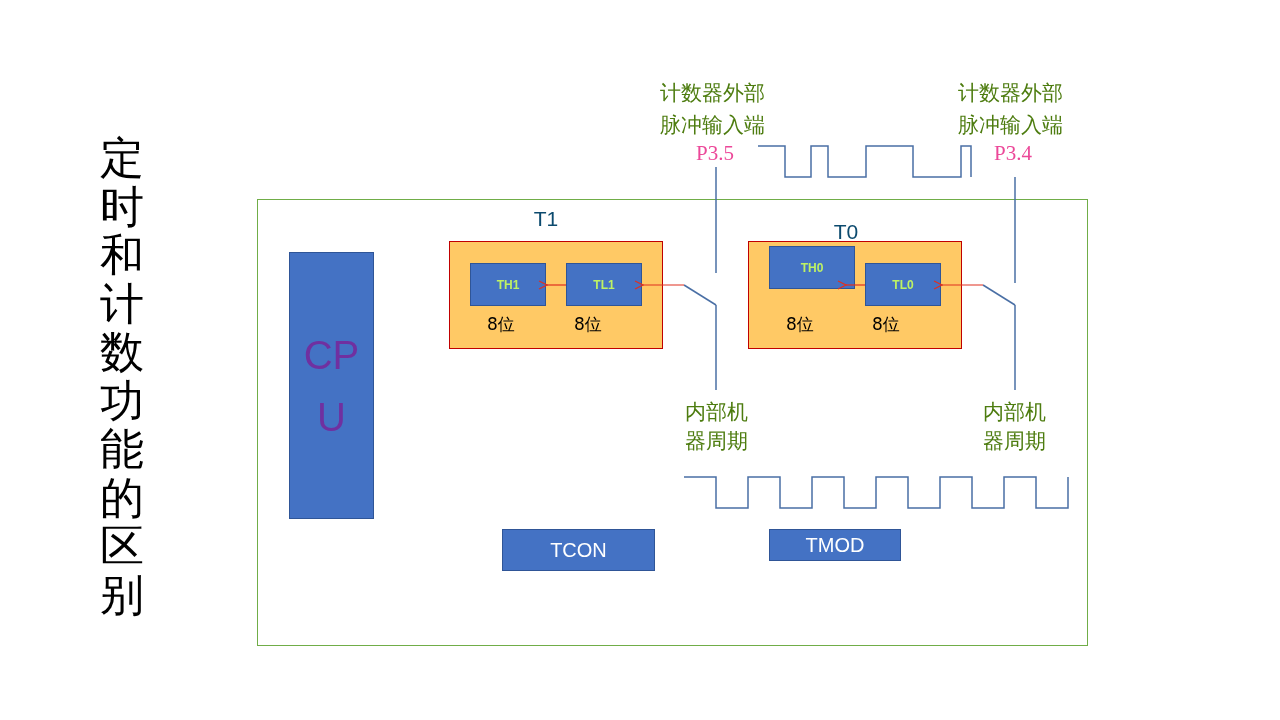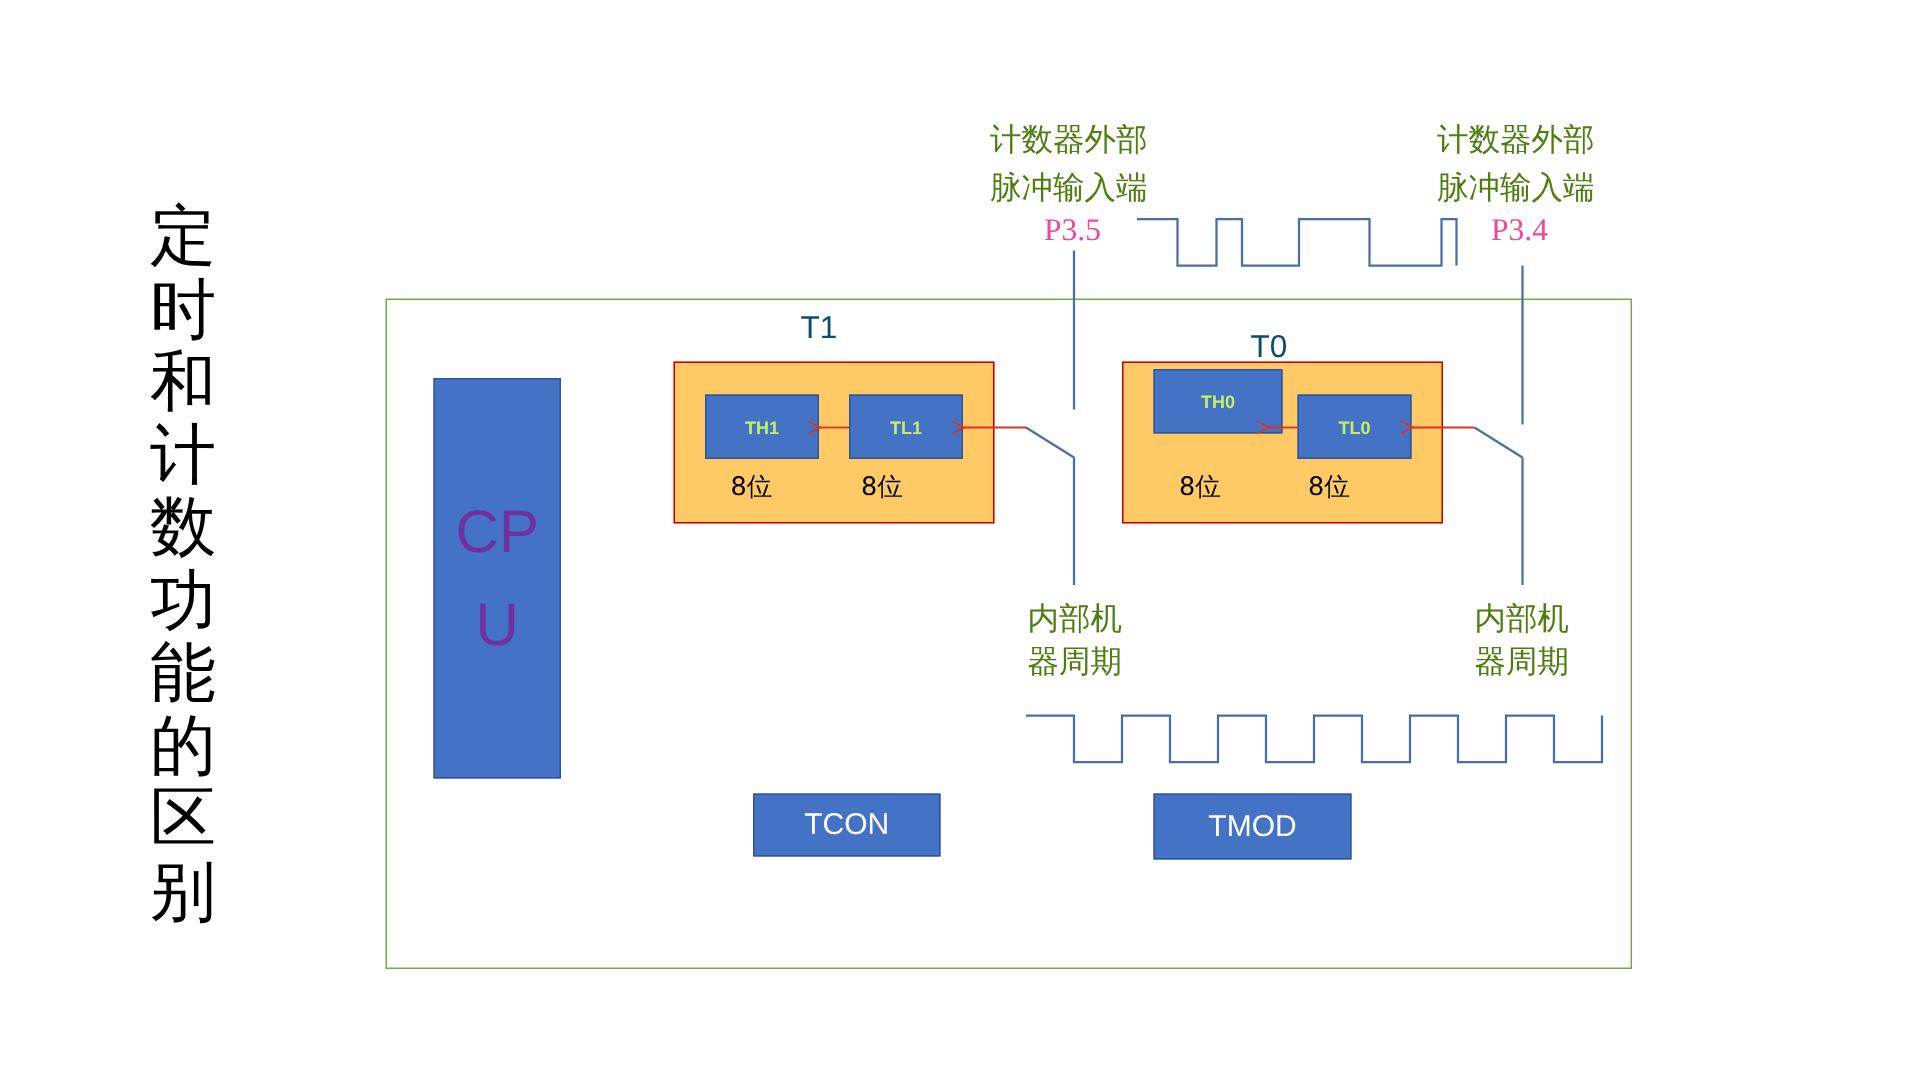--- a/index.html
+++ b/index.html
@@ -54,22 +54,22 @@
 
 <div class="abs cn" style="left:958px; top:77px;">计数器外部</div>
 <div class="abs cn" style="left:958px; top:109px;">脉冲输入端</div>
 <div class="abs pin" style="left:994px; top:141px;">P3.4</div>
 
 <div class="abs cn" style="left:685px; top:396px;">内部机</div>
 <div class="abs cn" style="left:685px; top:425px;">器周期</div>
 <div class="abs cn" style="left:983px; top:396px;">内部机</div>
 <div class="abs cn" style="left:983px; top:425px;">器周期</div>
 
-<div class="abs ctrl" style="left:502px; top:529px; width:125px; height:42px;">TCON</div>
-<div class="abs ctrl" style="left:769px; top:529px; width:132px; height:44px;">TMOD</div>
+<div class="abs ctrl" style="left:502px; top:529px; width:153px; height:42px;">TCON</div>
+<div class="abs ctrl" style="left:769px; top:529px; width:132px; height:32px;">TMOD</div>
 
 <svg class="lines" viewBox="0 0 1280 720">
   <defs>
     <marker id="arr" markerWidth="10" markerHeight="10" refX="1" refY="5" orient="auto" markerUnits="userSpaceOnUse">
       <path d="M9,1 L1,5 L9,9" fill="none" stroke="#e03020" stroke-width="1.2"></path>
     </marker>
   </defs>
 
   <polyline fill="none" stroke="#4a6fa5" stroke-width="1.5" points="758,146 785,146 785,177 811,177 811,146 828,146 828,177 866,177 866,146 913,146 913,177 961,177 961,146 971,146 971,177"></polyline>
 

